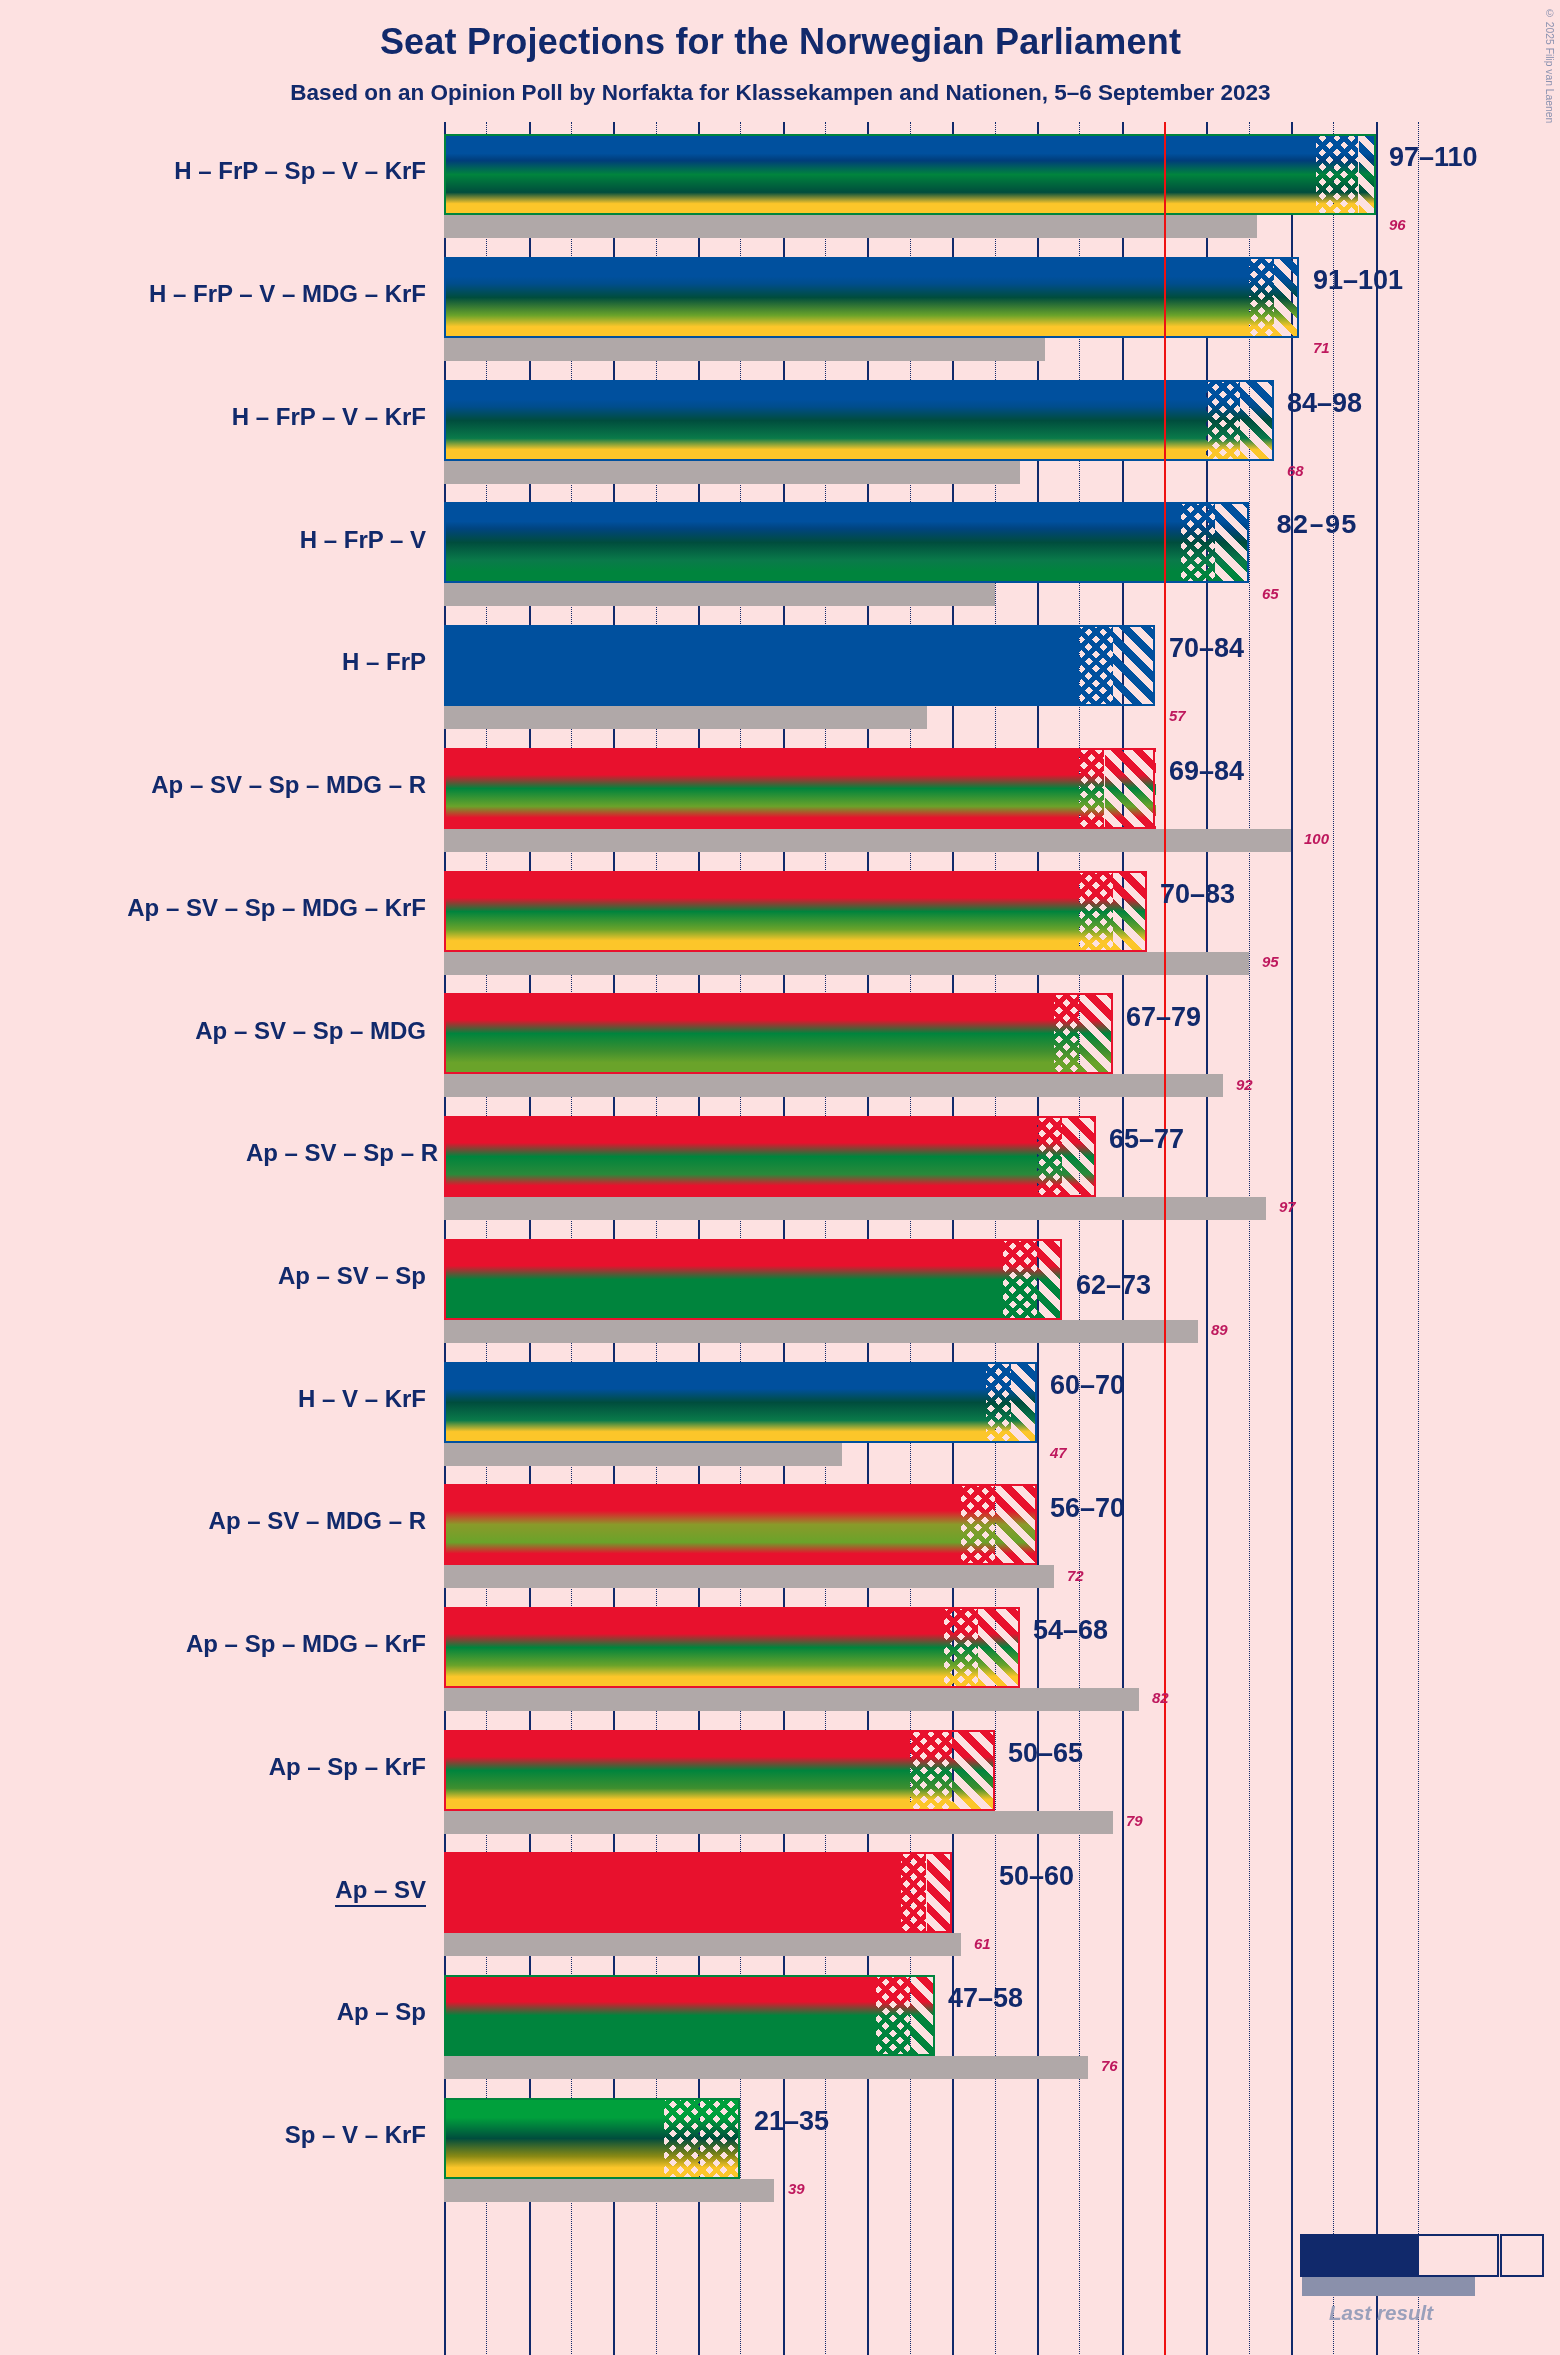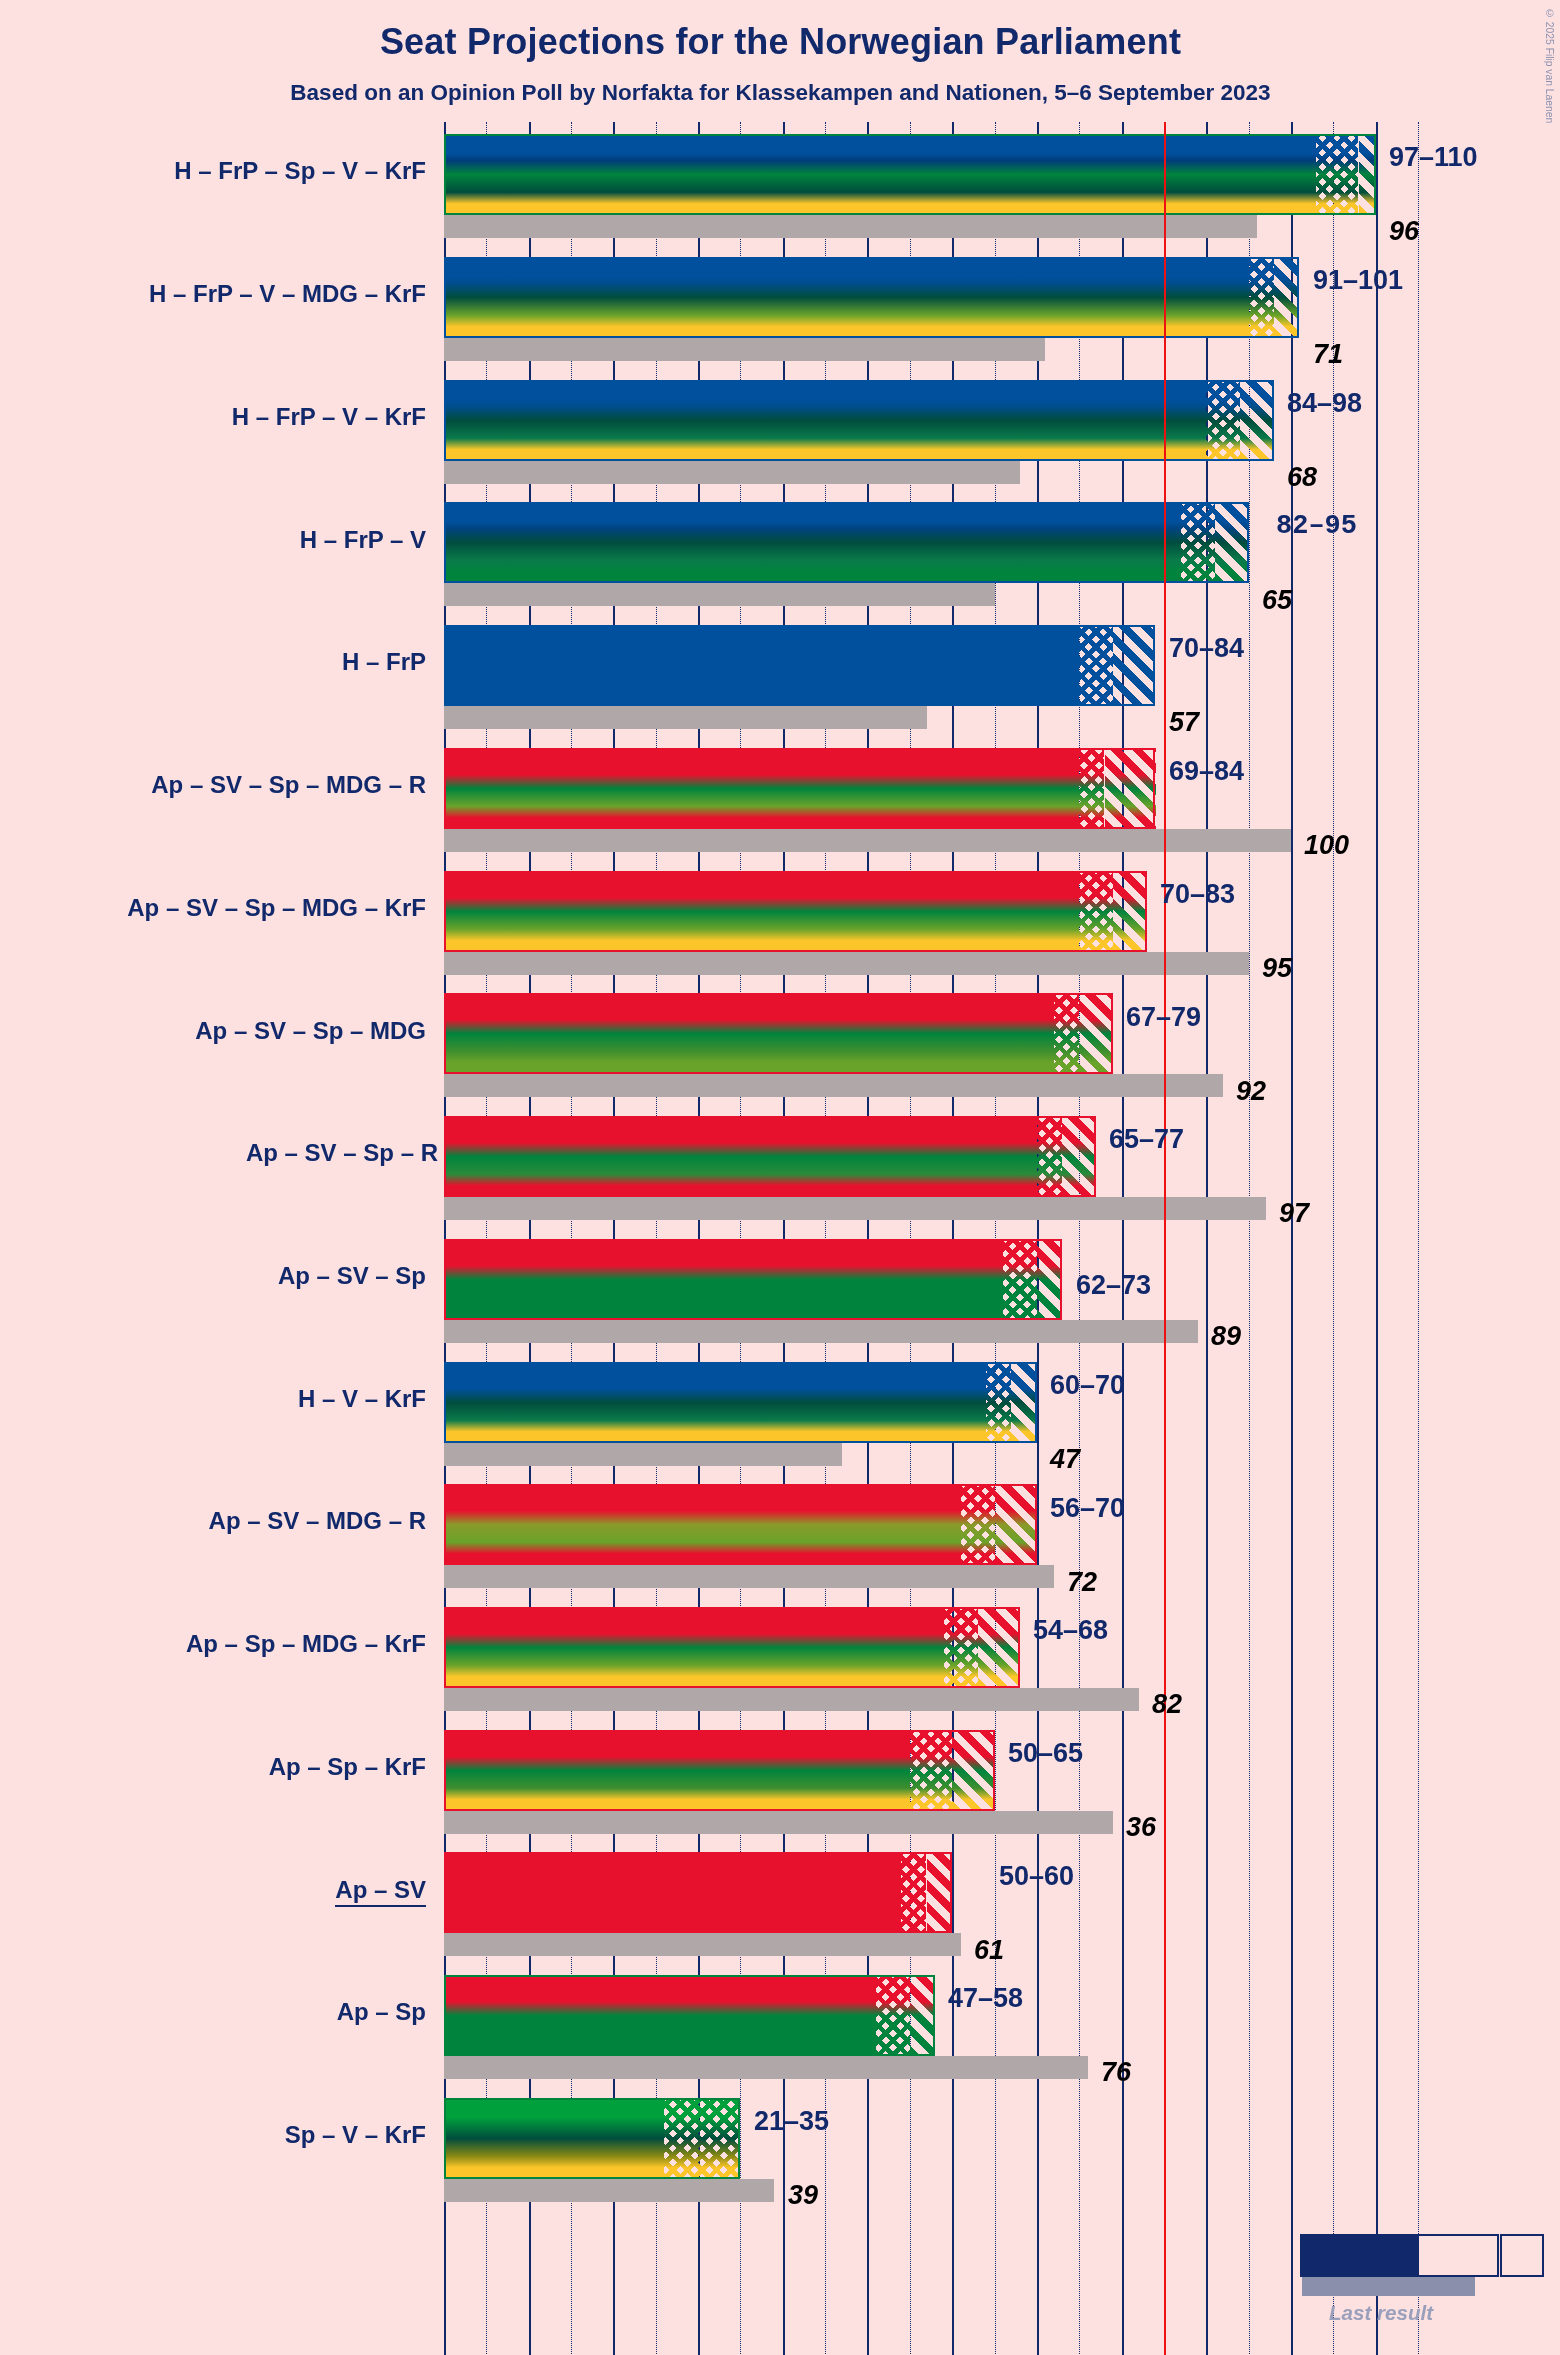--- a/index.html
+++ b/index.html
@@ -60,21 +60,21 @@
     white-space:nowrap;
   }
   .label .underline{border-bottom:2.8px solid #11296b;padding-bottom:1.9px;}
   .range{
     position:absolute;
     font-size:27px;font-weight:bold;color:#11296b;
     white-space:nowrap;z-index:7;
   }
   .last-num{
     position:absolute;
-    font-size:27px;font-style:italic;font-weight:bold;color:#000000;
+    font-size:15px;font-style:italic;font-weight:bold;color:#be185d;
     white-space:nowrap;z-index:7;
   }
 
   
   .legend{position:absolute;right:17px;bottom:30px;width:309px;text-align:right;}
   .legend-title{
     font-size:20.6px;font-weight:bold;color:#11296b;line-height:1.2;
     margin-bottom:9.4px;
   }
   .legend-bar{position:relative;height:43px;width:244px;margin-left:auto;}
@@ -288,21 +288,21 @@
     <div class="range" style="left: 1050px; top: 1370px;">60–70</div>
     <div class="last-num" style="left: 1050px; top: 1444px;">47</div>
     <div class="label" style="top: 1507px; left: 0px; width: 426px;"><span>Ap – SV – MDG – R</span></div>
     <div class="range" style="left: 1050px; top: 1493px;">56–70</div>
     <div class="last-num" style="left: 1067px; top: 1567px;">72</div>
     <div class="label" style="top: 1630px; left: 0px; width: 426px;"><span>Ap – Sp – MDG – KrF</span></div>
     <div class="range" style="left: 1033px; top: 1615px;">54–68</div>
     <div class="last-num" style="left: 1152px; top: 1689px;">82</div>
     <div class="label" style="top: 1753px; left: 0px; width: 426px;"><span>Ap – Sp – KrF</span></div>
     <div class="range" style="left: 1008px; top: 1738px;">50–65</div>
-    <div class="last-num" style="left: 1126px; top: 1812px;">36</div>
+    <div class="last-num" style="left: 1126px; top: 1812px;">79</div>
     <div class="label" style="top: 1876px; left: 0px; width: 426px;"><span class="underline">Ap – SV</span></div>
     <div class="range" style="left: 965px; top: 1861px; margin-left: 34px;">50–60</div>
     <div class="last-num" style="left: 974px; top: 1935px;">61</div>
     <div class="label" style="top: 1998px; left: 0px; width: 426px;"><span>Ap – Sp</span></div>
     <div class="range" style="left: 948px; top: 1983px;">47–58</div>
     <div class="last-num" style="left: 1101px; top: 2057px;">76</div>
     <div class="label" style="top: 2121px; left: 0px; width: 426px;"><span>Sp – V – KrF</span></div>
     <div class="range" style="left: 754px; top: 2106px;">21–35</div>
     <div class="last-num" style="left: 788px; top: 2180px;">39</div>
   </div>

